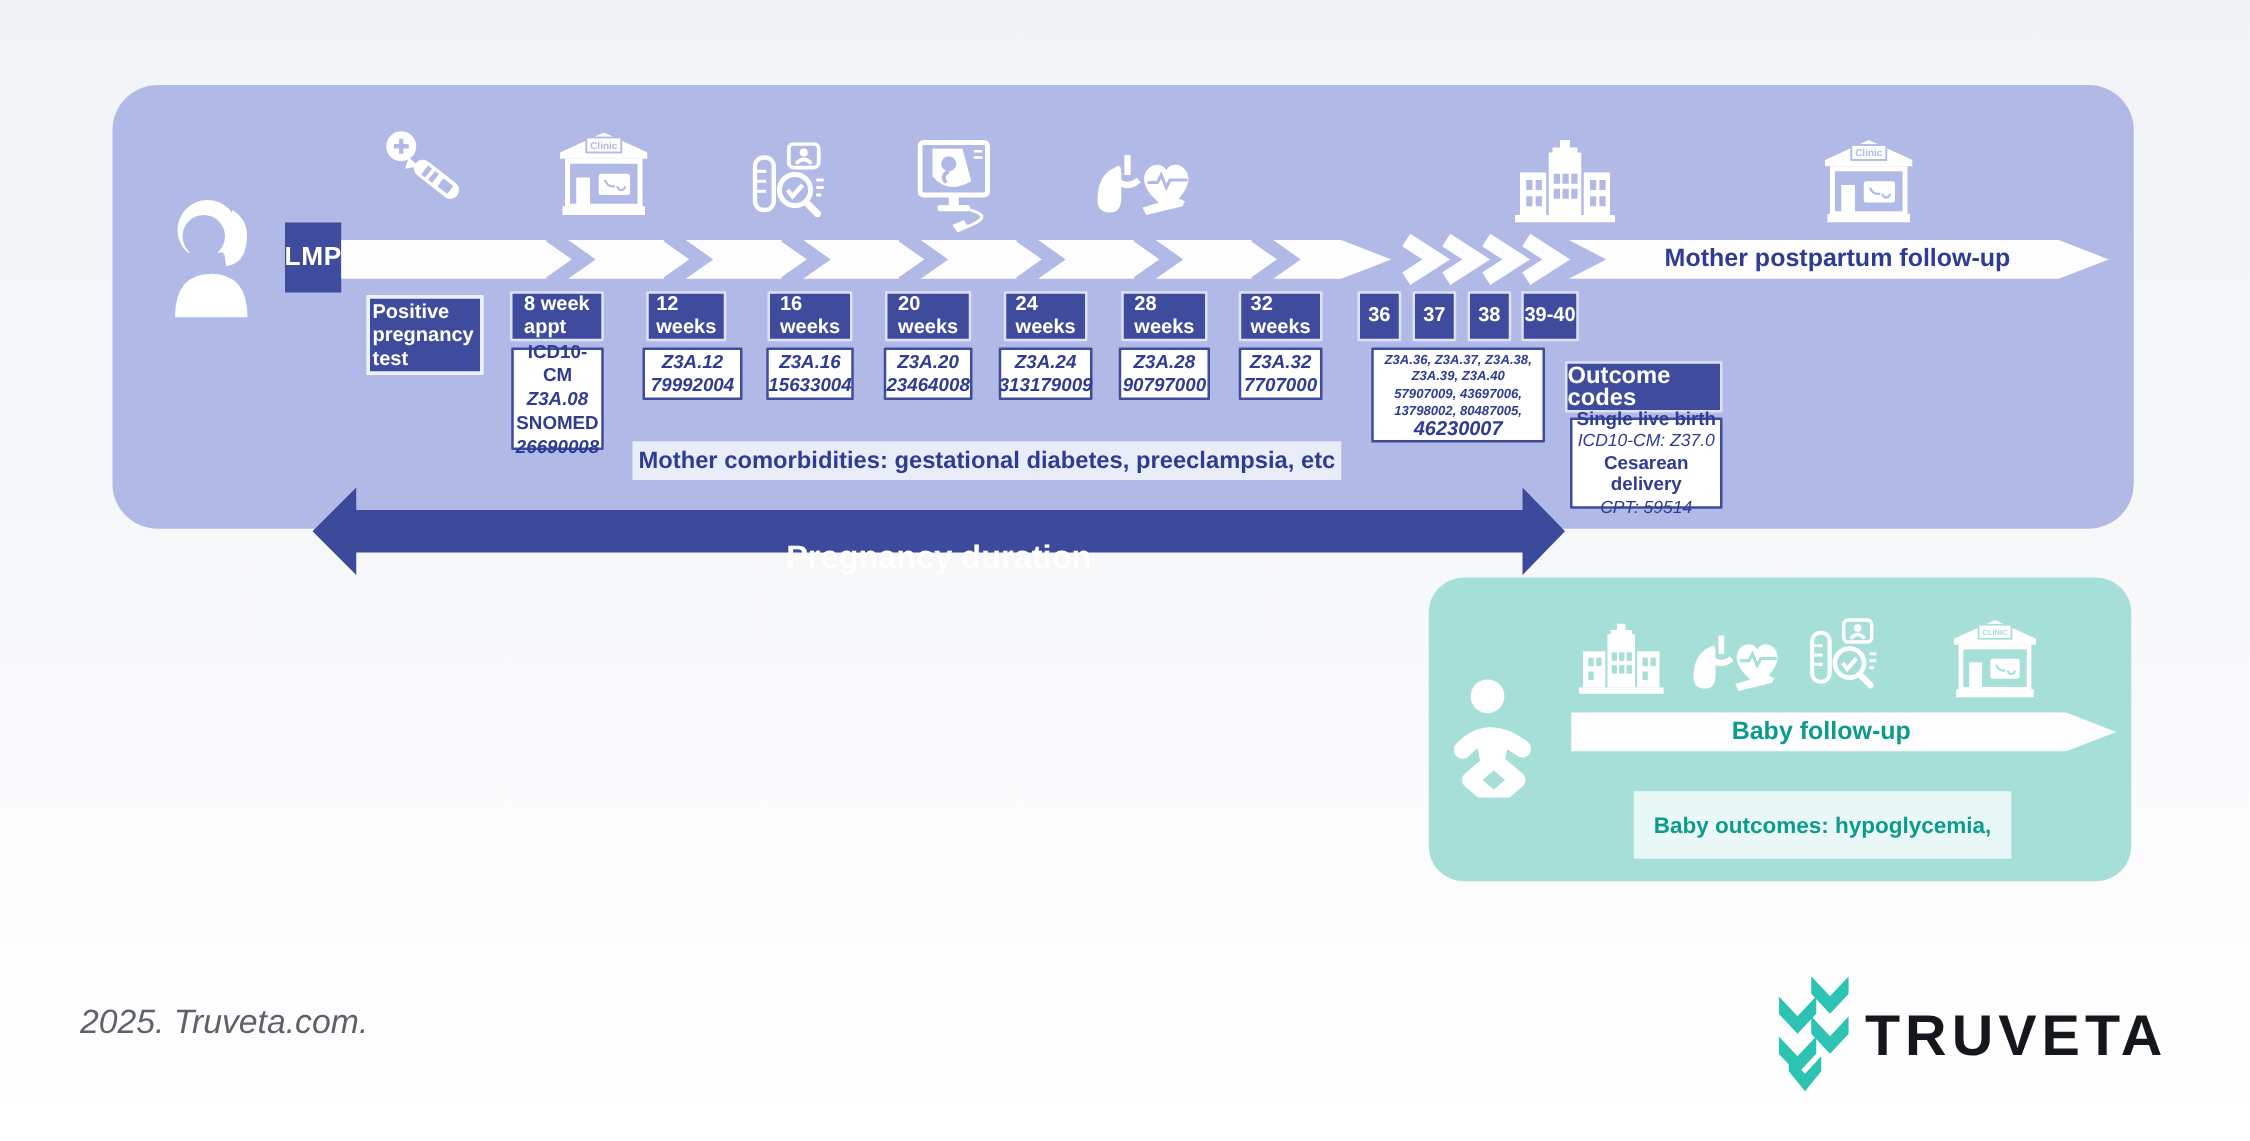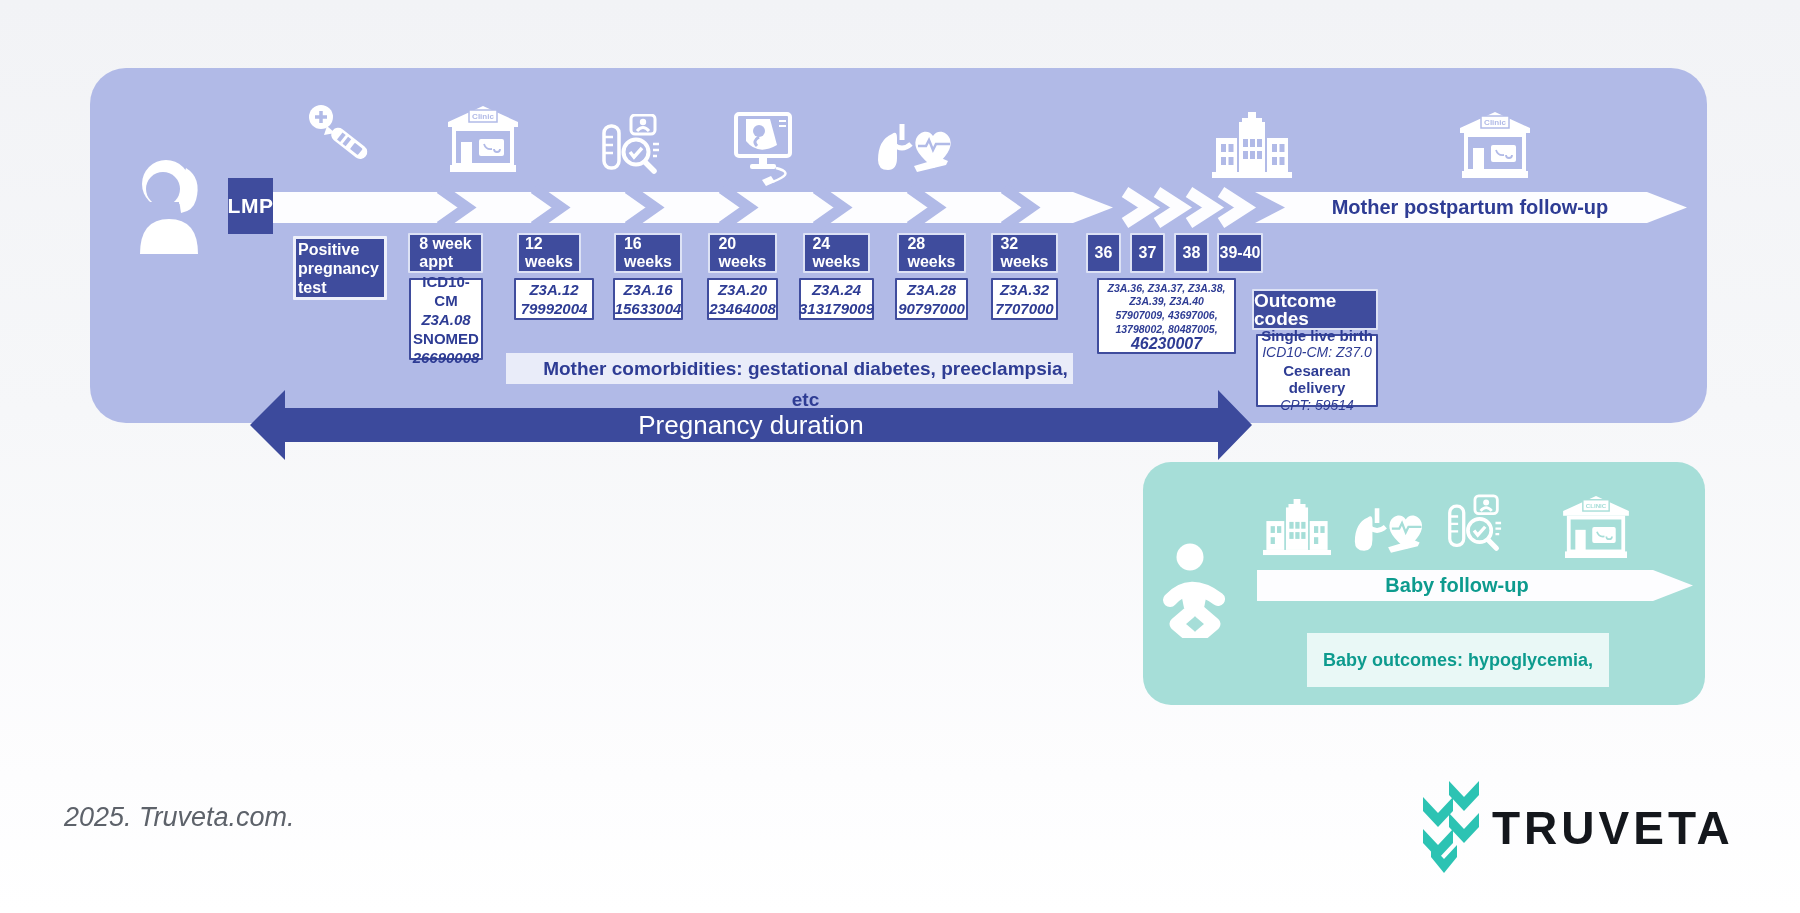--- a/index.html
+++ b/index.html
@@ -18,23 +18,23 @@
     display:flex;align-items:center;justify-content:center;box-sizing:border-box;}
   .weekbox{border:2px solid #dde2f5;font-size:16px;line-height:18px;border-radius:1px;}
   .codebox{background:#ffffff;border:2px solid #3f4c9d;color:#2e3c94;font-weight:bold;
     text-align:center;box-sizing:border-box;border-radius:1px;
     display:flex;flex-direction:column;align-items:center;justify-content:center;}
   .codebox div{font-size:15px;line-height:19px;}
   .c-it{font-style:italic;}
   .lmp{font-size:21px;letter-spacing:.5px;}
   .postest{border:3px solid #eef0fa;font-size:16px;line-height:19px;border-radius:1px;}
   .banner{background:#e9ecf9;color:#2e3c94;font-weight:bold;font-size:19px;
-    text-align:center;box-sizing:border-box;padding-left:32px;}
+    text-align:center;box-sizing:border-box;}
   .band-label{color:#2e3c94;font-weight:bold;font-size:20px;text-align:center;}
-  .duration-label{color:#ffffff;font-weight:normal;font-size:26px;text-align:center;}
+  .duration-label{color:#ffffff;font-weight:bold;font-size:26px;text-align:center;margin-top:20px;}
   .teal-band-label{color:#0d9b8e;font-weight:bold;font-size:20px;text-align:center;}
   .baby-outcomes{background:#e9f8f6;color:#0d9b8e;font-weight:bold;font-size:18px;
     line-height:26px;text-align:center;display:flex;flex-direction:column;justify-content:center;gap:16px;}
   .quote{color:#5d626a;font-style:italic;font-size:27px;line-height:41px;}
   .wordmark{color:#14171c;font-weight:bold;font-size:46px;line-height:46px;letter-spacing:4px;}
   svg{display:block;}
   text{font-family:"Liberation Sans","DejaVu Sans",sans-serif;}
 </style>
 </head>
 <body>

